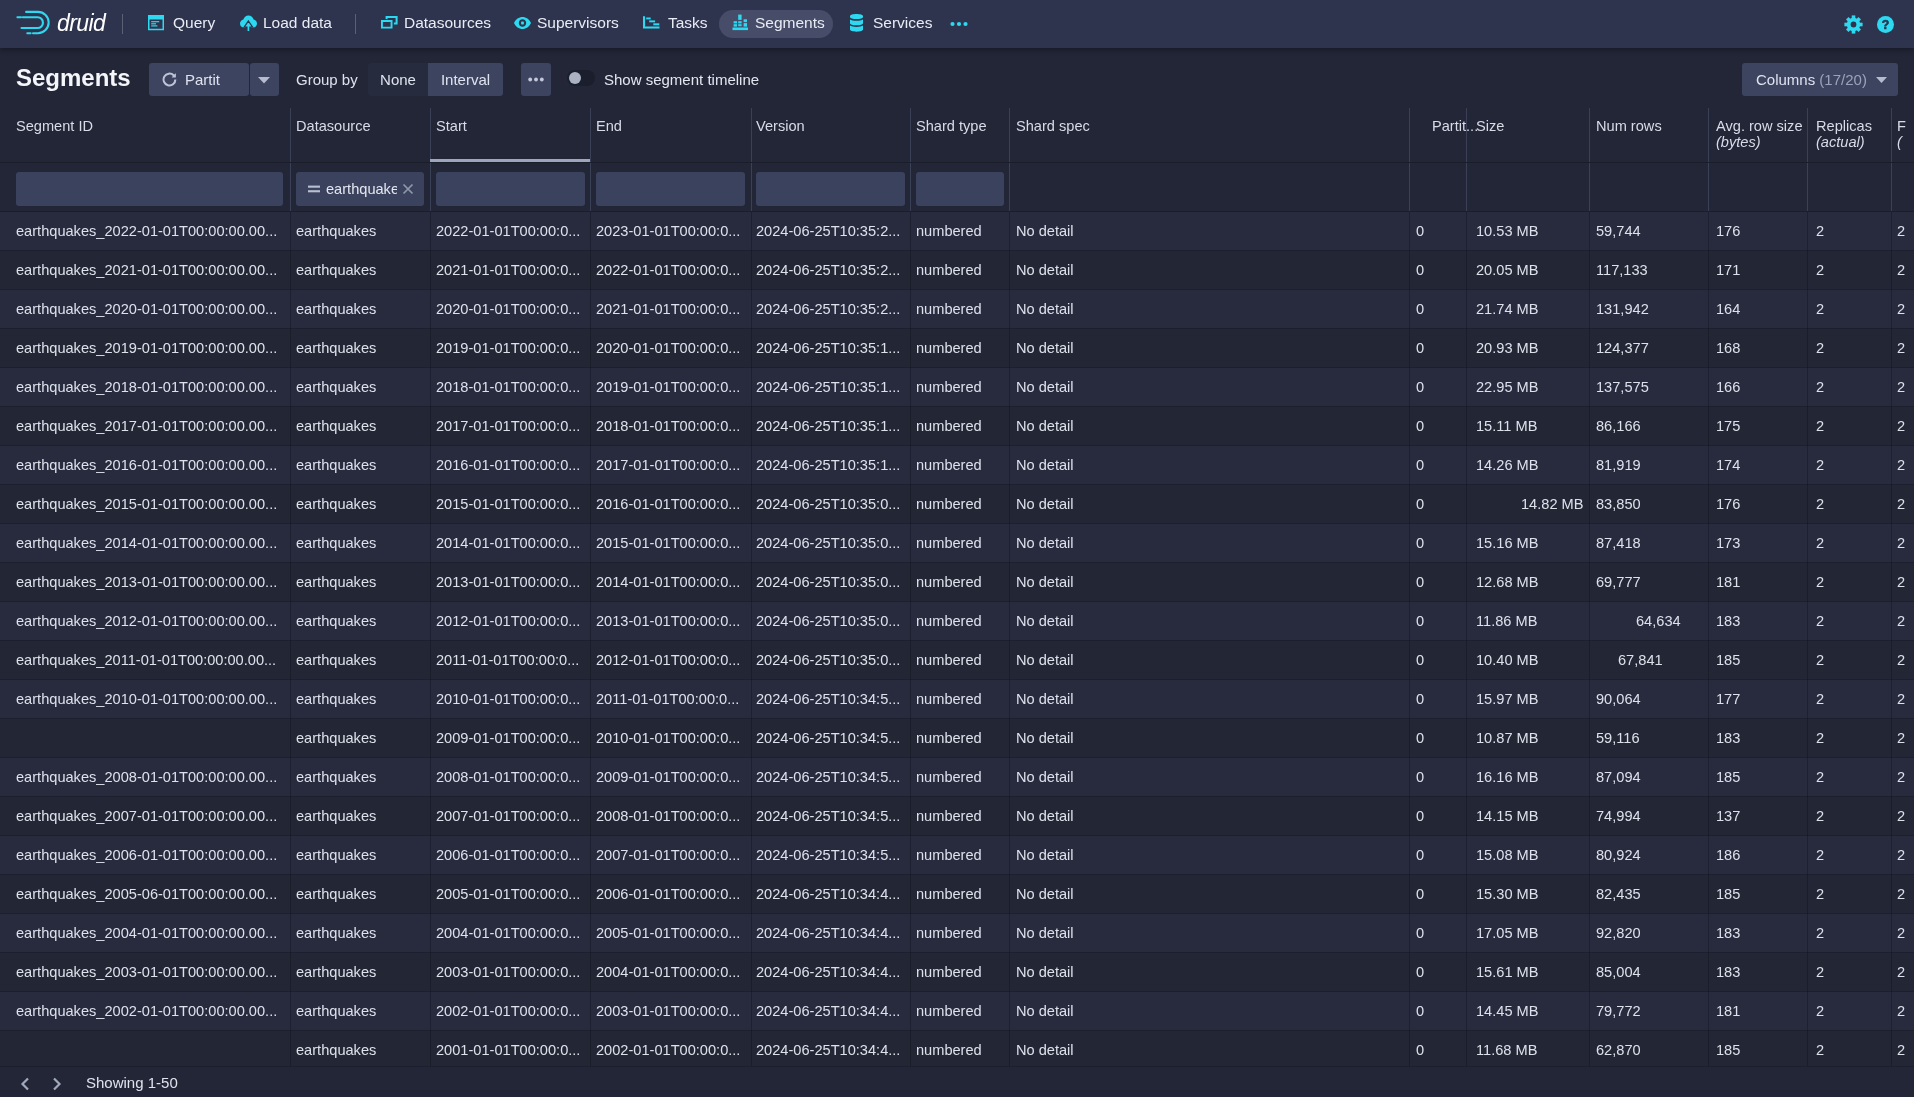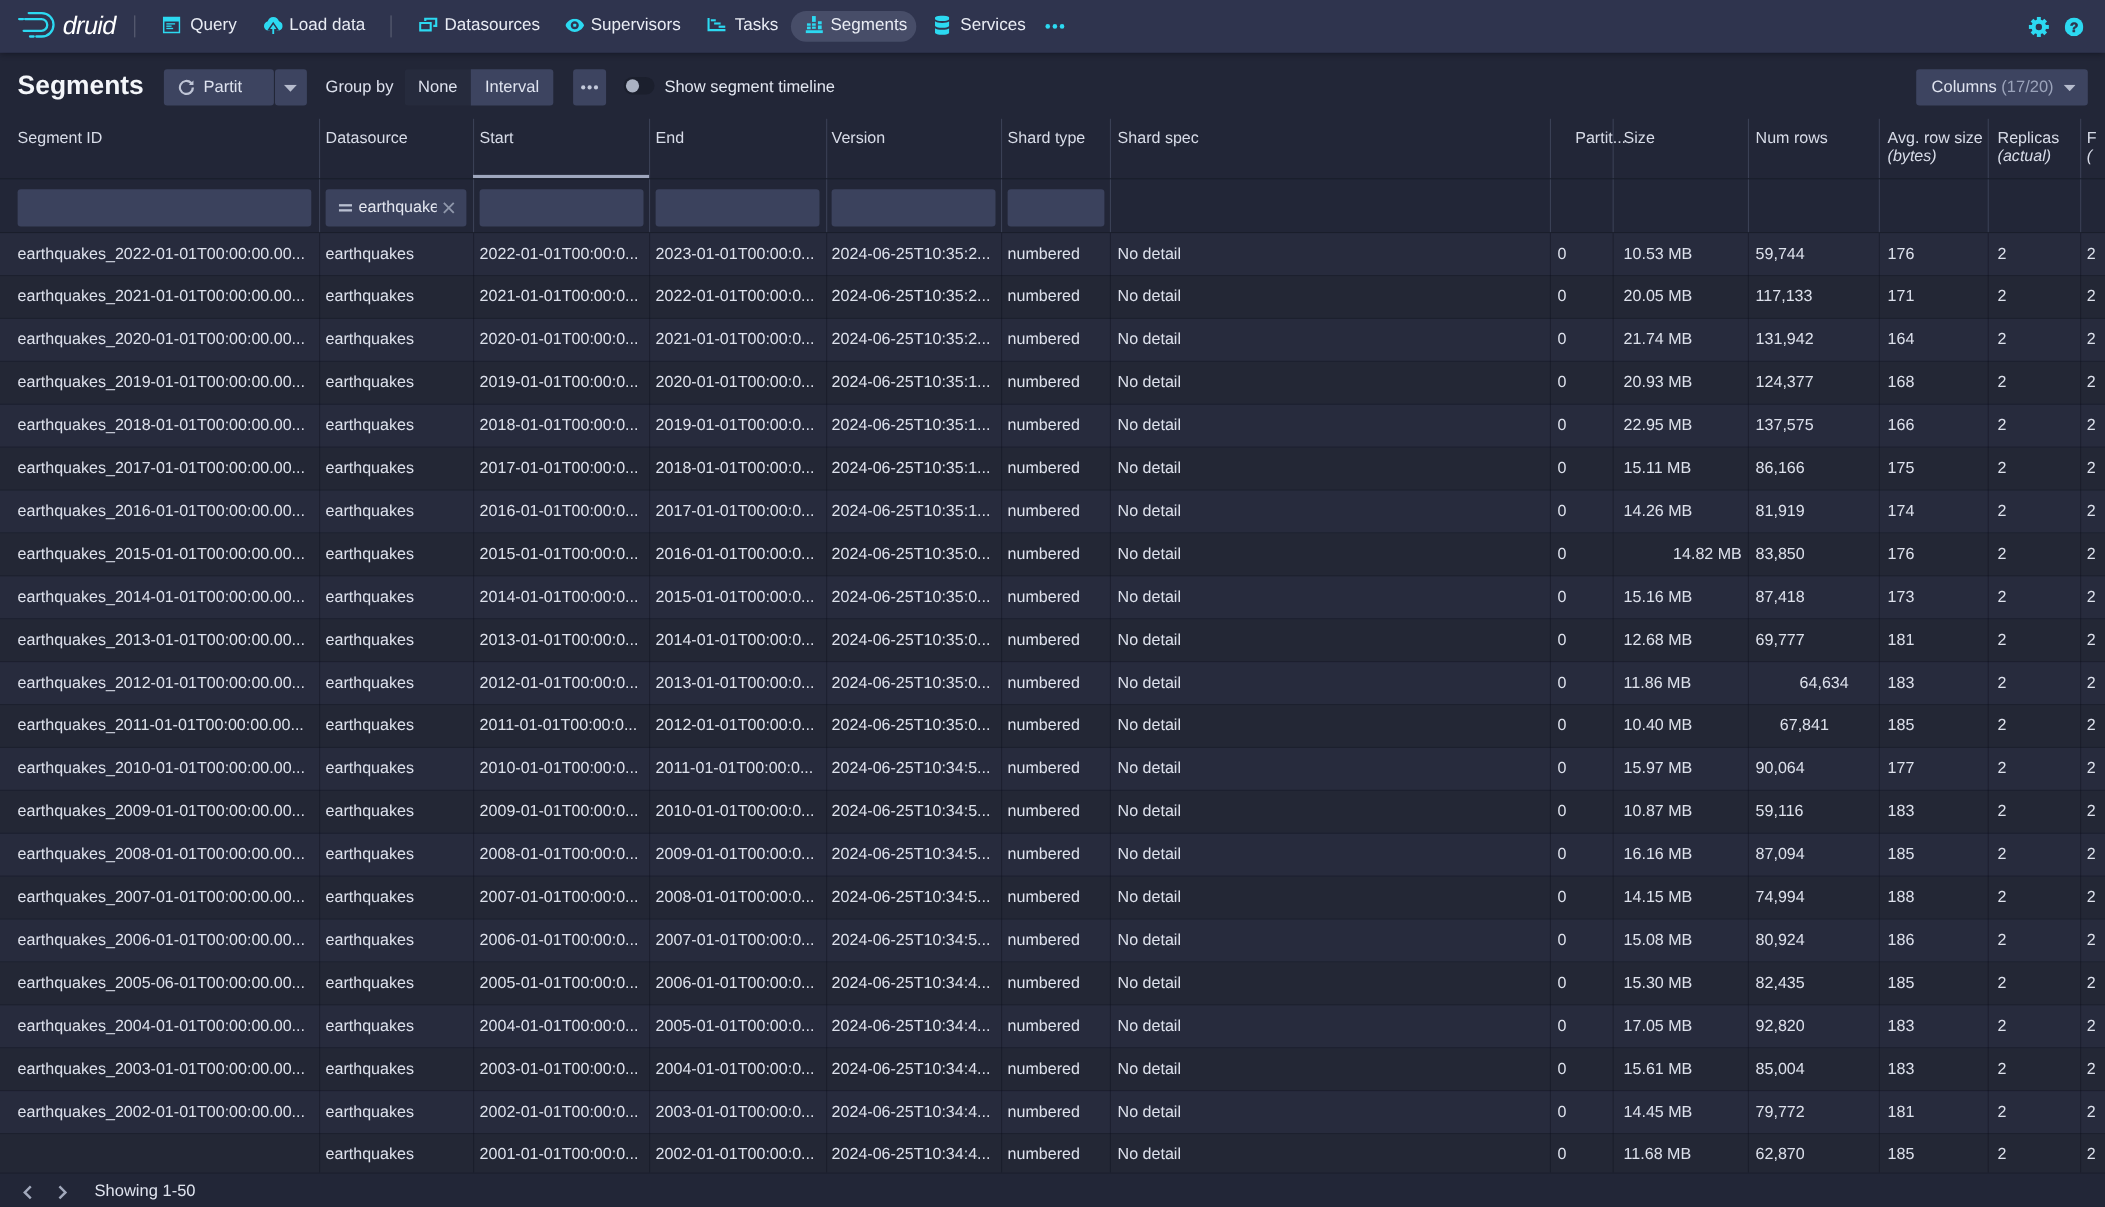--- a/index.html
+++ b/index.html
@@ -437,21 +437,20 @@
     <span class="c" style="left:916px">numbered</span>
     <span class="c" style="left:1016px">No detail</span>
     <span class="c" style="left:1416px">0</span>
     <span class="c" style="left:1476px">15.97 MB</span>
     <span class="c" style="left:1596px">90,064</span>
     <span class="c" style="left:1716px">177</span>
     <span class="c" style="left:1816px">2</span>
     <span class="c" style="left:1897px">2</span>
   </div>
 <div class="trow even" style="top:719px">
-    <span class="c" style="left:16px">earthquakes_2009-01-01T00:00:00.00...</span>
     <span class="c" style="left:296px">earthquakes</span>
     <span class="c" style="left:436px">2009-01-01T00:00:0...</span>
     <span class="c" style="left:596px">2010-01-01T00:00:0...</span>
     <span class="c" style="left:756px">2024-06-25T10:34:5...</span>
     <span class="c" style="left:916px">numbered</span>
     <span class="c" style="left:1016px">No detail</span>
     <span class="c" style="left:1416px">0</span>
     <span class="c" style="left:1476px">10.87 MB</span>
     <span class="c" style="left:1596px">59,116</span>
     <span class="c" style="left:1716px">183</span>
@@ -477,21 +476,21 @@
     <span class="c" style="left:16px">earthquakes_2007-01-01T00:00:00.00...</span>
     <span class="c" style="left:296px">earthquakes</span>
     <span class="c" style="left:436px">2007-01-01T00:00:0...</span>
     <span class="c" style="left:596px">2008-01-01T00:00:0...</span>
     <span class="c" style="left:756px">2024-06-25T10:34:5...</span>
     <span class="c" style="left:916px">numbered</span>
     <span class="c" style="left:1016px">No detail</span>
     <span class="c" style="left:1416px">0</span>
     <span class="c" style="left:1476px">14.15 MB</span>
     <span class="c" style="left:1596px">74,994</span>
-    <span class="c" style="left:1716px">188</span>
+    <span class="c" style="left:1716px">137</span>
     <span class="c" style="left:1816px">2</span>
     <span class="c" style="left:1897px">2</span>
   </div>
 <div class="trow odd" style="top:836px">
     <span class="c" style="left:16px">earthquakes_2006-01-01T00:00:00.00...</span>
     <span class="c" style="left:296px">earthquakes</span>
     <span class="c" style="left:436px">2006-01-01T00:00:0...</span>
     <span class="c" style="left:596px">2007-01-01T00:00:0...</span>
     <span class="c" style="left:756px">2024-06-25T10:34:5...</span>
     <span class="c" style="left:916px">numbered</span>

